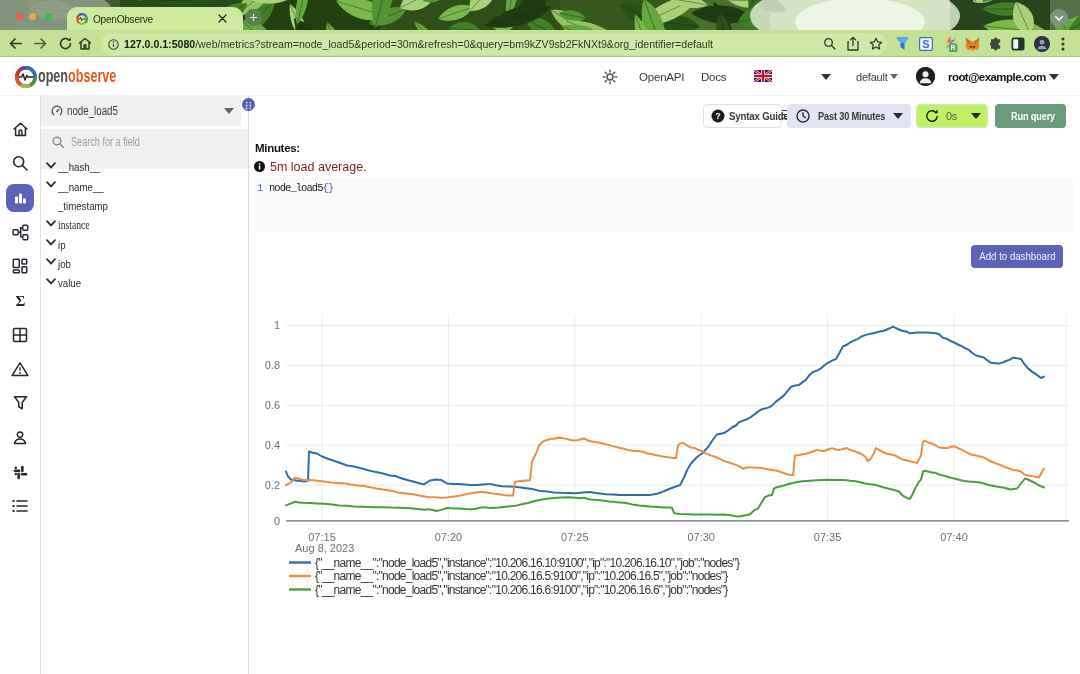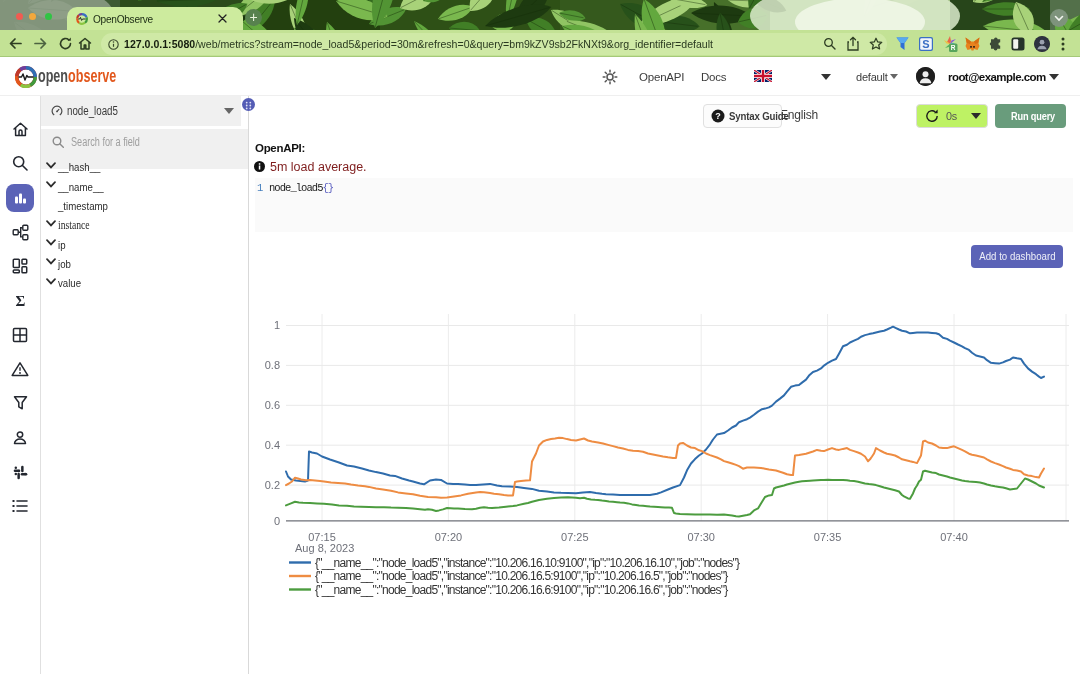--- a/index.html
+++ b/index.html
@@ -728,35 +728,45 @@
         </g>
       </svg></div>
 
   <div class="tbtn" id="btn-syntax">
     <svg style="margin-left:7px;" width="14" height="14" viewBox="0 0 14 14">
         <circle cx="7" cy="7" r="6.5" fill="#1b1b1b"></circle>
         <text x="7" y="10.2" font-size="9" font-weight="bold" text-anchor="middle" fill="#fff" font-family="Liberation Sans">?</text>
       </svg>
     <span class="cond" style="margin-left:4px; font-size:11.5px; width:53px;">Syntax Guide</span>
   </div>
+  <div class="tbtn" id="btn-past">
+    <svg style="margin-left:9px;" width="14" height="14" viewBox="0 0 14 14">
+        <circle cx="7" cy="7" r="6" fill="none" stroke="#2b2b2b" stroke-width="1.4"></circle>
+        <path d="M7 3.6 V7 L9.4 8.6" stroke="#2b2b2b" stroke-width="1.4" fill="none" stroke-linecap="round"></path>
+      </svg>
+    <span class="cond8" style="margin-left:8px; font-size:11.5px; width:66px;">Past 30 Minutes</span>
+    <svg style="margin-left:9px;" width="10" height="6" viewBox="0 0 10 6">
+        <path d="M0 0 L5 6 L10 0 Z" fill="#2b2b2b"></path>
+      </svg>
+  </div>
   <div class="tbtn" id="btn-refresh">
     <svg style="margin-left:8px;" width="14" height="14" viewBox="0 0 14 14">
         <path d="M12.2 7 a5.2 5.2 0 1 1 -1.9 -4" fill="none" stroke="#1b1b1b" stroke-width="1.4"></path>
         <path d="M12.6 0.6 v3.6 h-3.6 z" fill="#1b1b1b"></path>
       </svg>
     <span style="margin-left:7px; font-weight:normal; color:#555;">0s</span>
     <svg style="margin-left:14px;" width="10" height="6" viewBox="0 0 10 6">
         <path d="M0 0 L5 6 L10 0 Z" fill="#2b2b2b"></path>
       </svg>
   </div>
   <div class="tbtn" id="btn-run">
       <span class="cond8" style="font-size:11.5px; margin-left:17px;">Run query</span>
     </div>
 
-  <div id="promql-label">OpenAPI:</div>
+  <div id="promql-label">Minutes:</div>
   <svg class="abs" style="left:254px; top:161px;" width="11" height="11" viewBox="0 0 11 11">
       <circle cx="5.5" cy="5.5" r="5.5" fill="#111"></circle>
       <rect x="4.8" y="4.5" width="1.5" height="4" fill="#fff"></rect>
       <rect x="4.8" y="2.2" width="1.5" height="1.5" fill="#fff"></rect>
     </svg>
   <div id="inforow" style="left:270px;">5m load average.</div>
   <div id="editor">
       <span class="ln">1</span>
       <span class="code">node_load5<span class="br">{}</span></span>
     </div>

